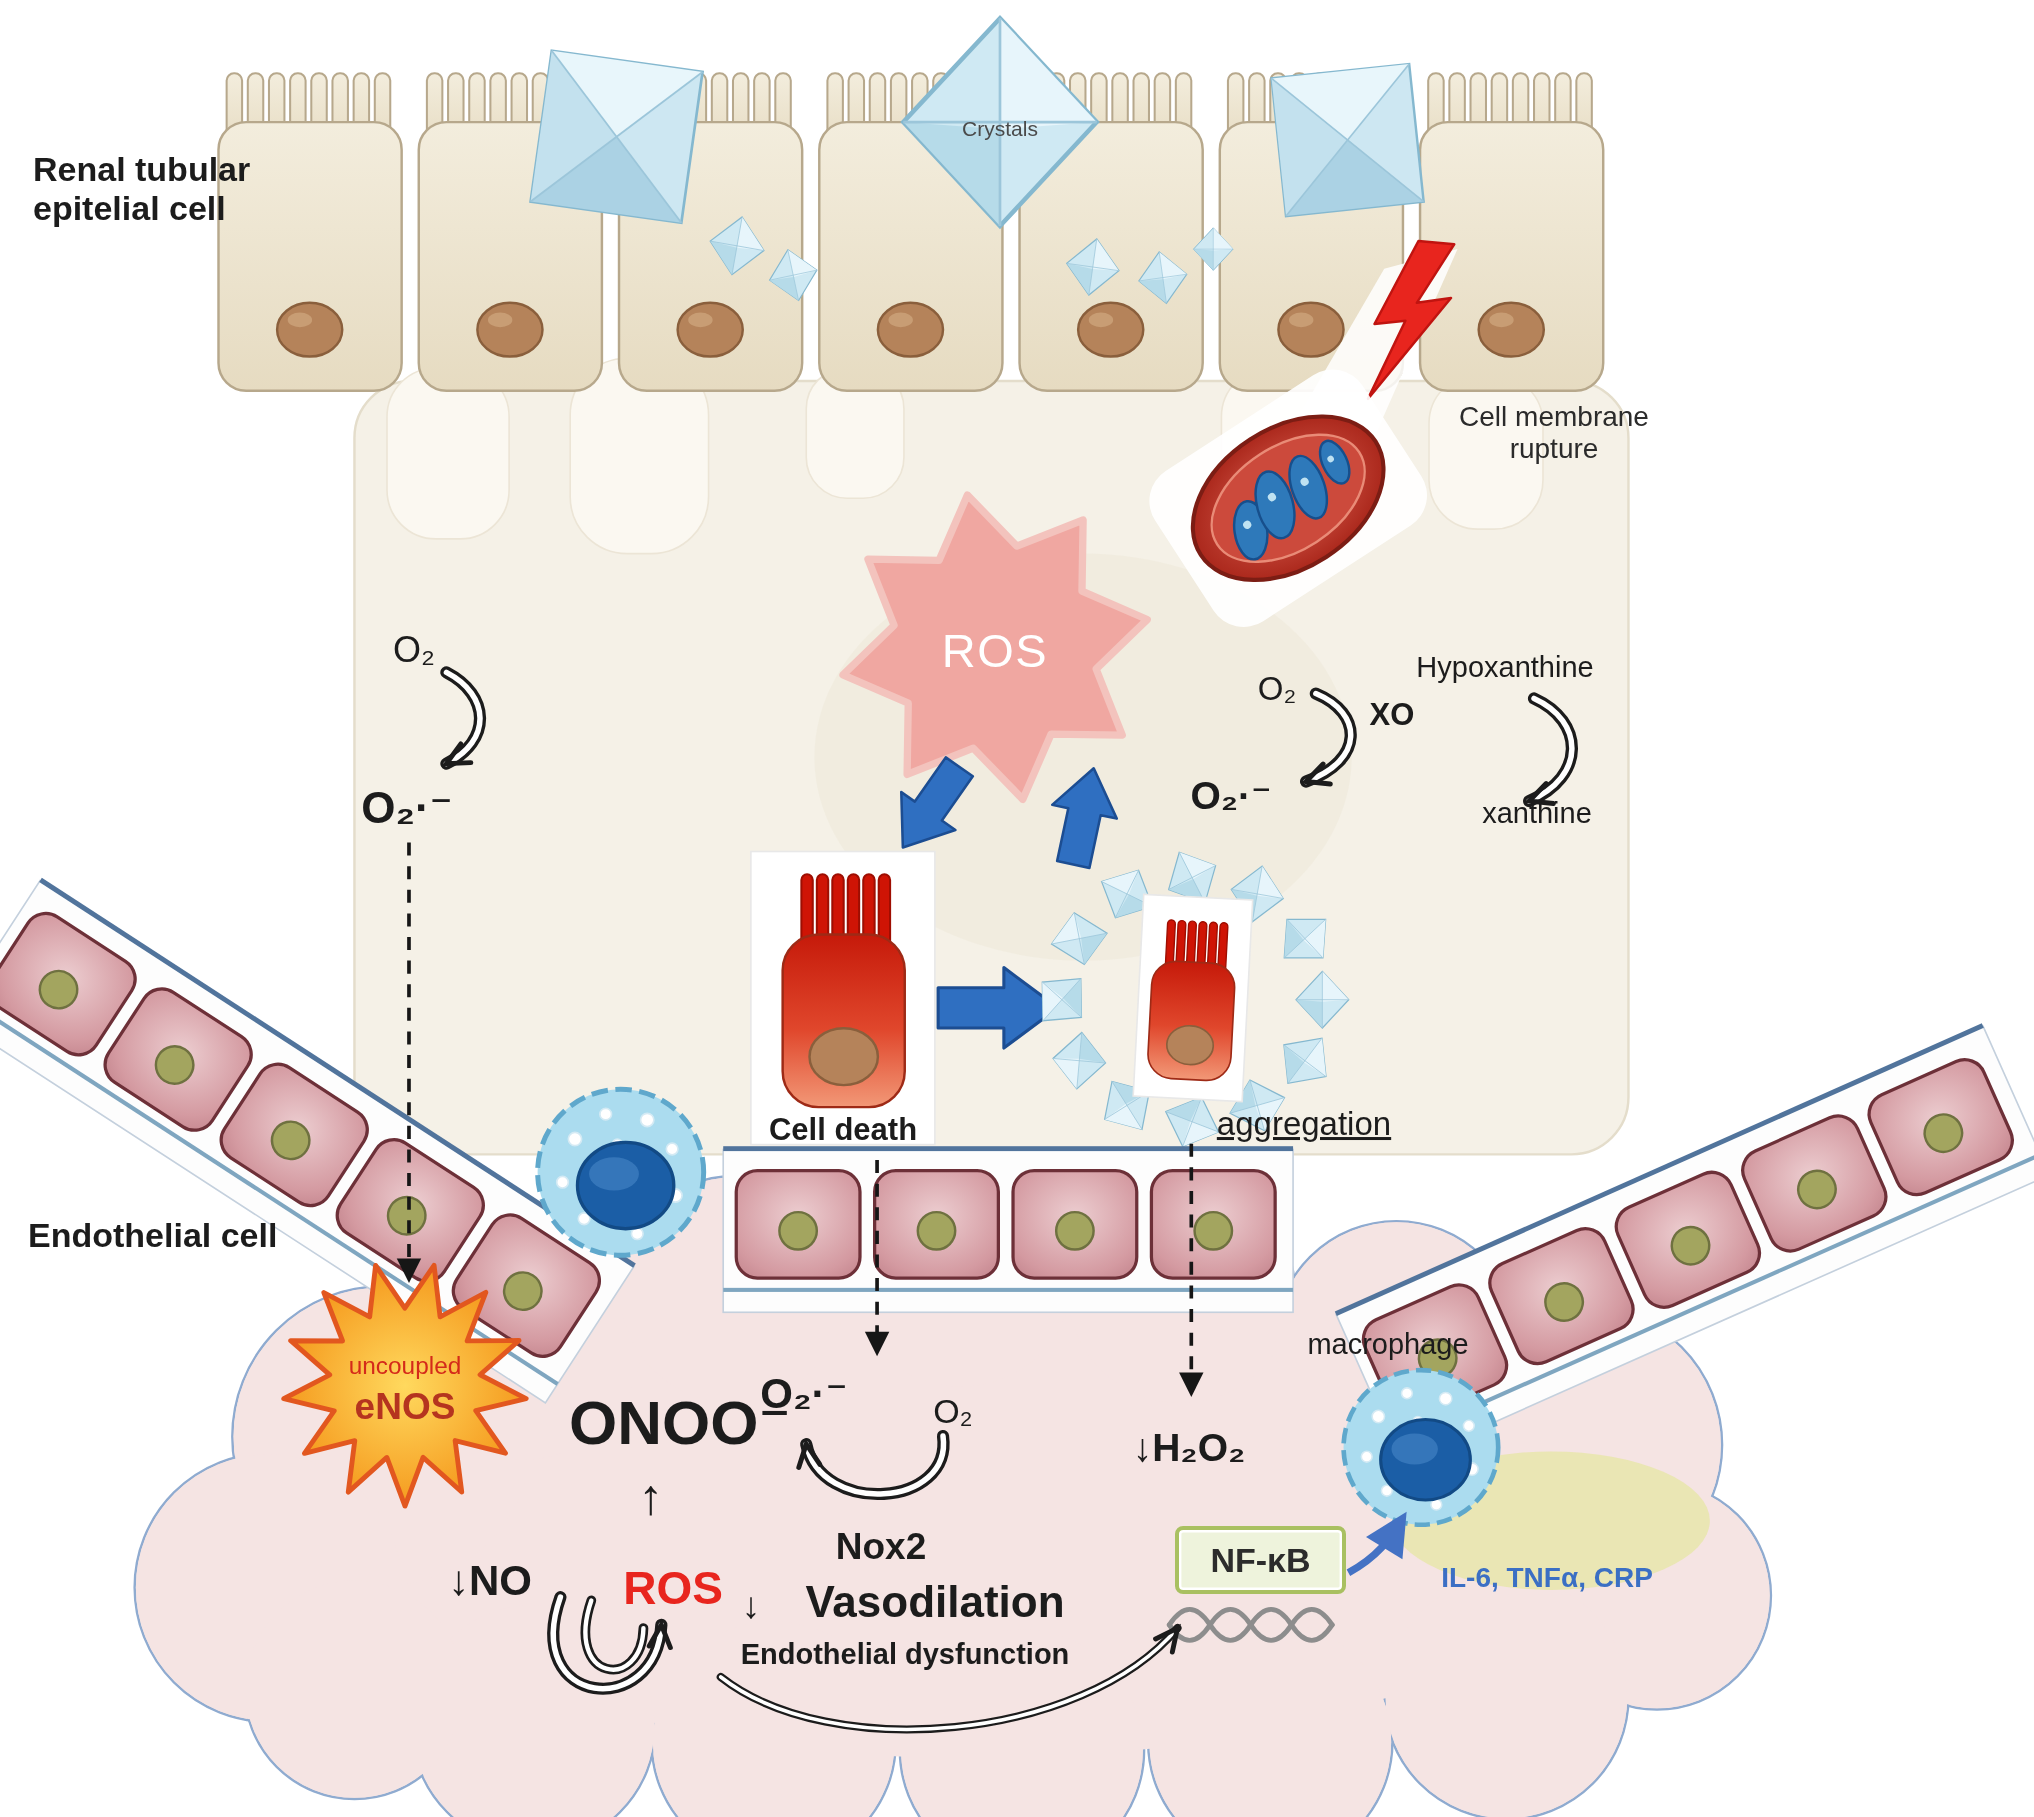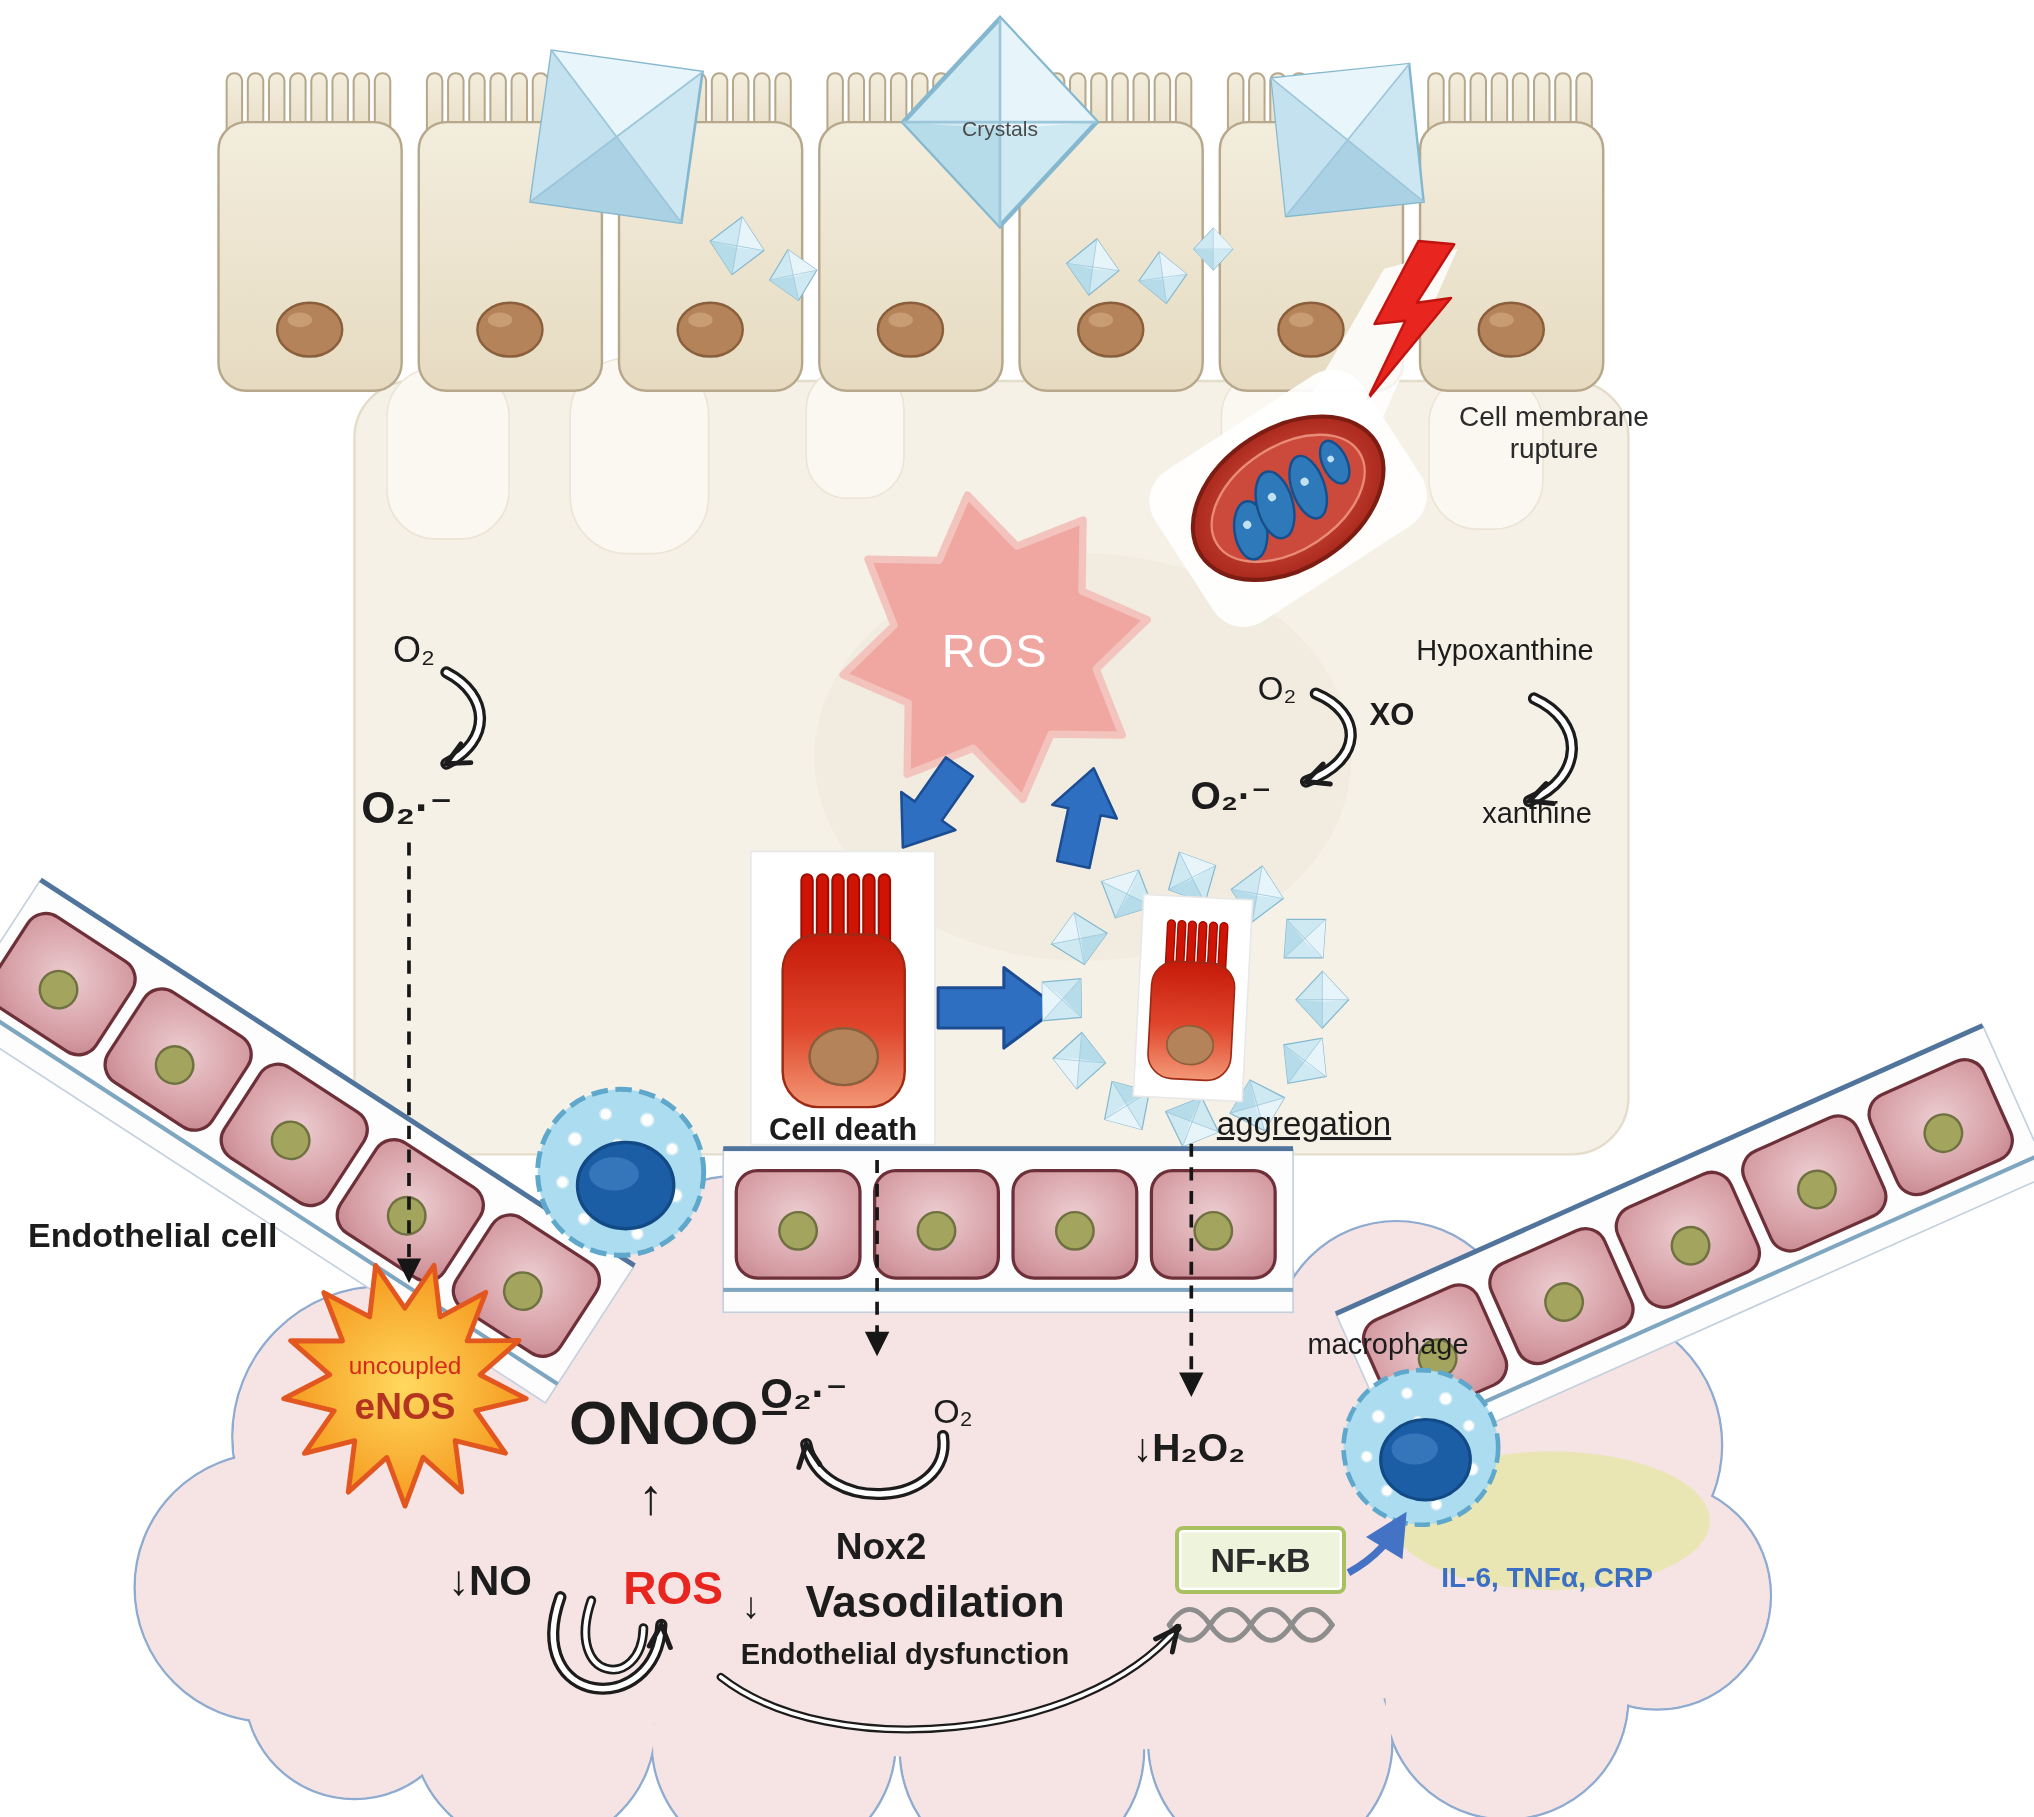--- a/index.html
+++ b/index.html
@@ -324,37 +324,41 @@
         <path d="M1439.7,2029.3 L1446,2000 L1419.1,2013.3" fill="none" stroke="#1c1c1c" stroke-width="6" stroke-linecap="round"></path>
       </g>
 
   <g id="g-dashed" stroke="#161616" stroke-width="4.5" stroke-dasharray="16 13" fill="none">
     <path d="M502,1035 V1570" marker-end="url(#mB)"></path>
     <path d="M1077,1425 V1660" marker-end="url(#mB)"></path>
     <path d="M1463,1405 V1710" marker-end="url(#mB)"></path>
   </g>
 </svg>
 
+<div class="lbl lbl-left" style="left:33px;top:189px;font-size:34px;font-weight:bold;">
+  <div>Renal tubular</div>
+  <div>epitelial cell</div>
+</div>
 
 <div class="lbl" style="left:1000px;top:129px;font-size:21px;color:#4a4a4a;">Crystals</div>
 
 <div class="lbl" style="left:1554px;top:433px;font-size:28px;color:#2b2b2b;">
   <div>Cell membrane</div>
   <div>rupture</div>
 </div>
 
 <div class="lbl" style="left:995px;top:651px;font-size:47px;color:#ffffff;letter-spacing:1.6px;">ROS</div>
 
 <div class="lbl" style="left:414px;top:650px;font-size:36px;">O₂</div>
 <div class="lbl b" style="left:407px;top:808px;font-size:44px;">O₂·⁻</div>
 
 
 <div class="lbl" style="left:1277px;top:689px;font-size:33px;">O₂</div>
 <div class="lbl" style="left:1392px;top:715px;font-size:31px;font-weight:600;">XO</div>
-<div class="lbl" style="left:1505px;top:651px;font-size:29px;">Hypoxanthine</div>
+<div class="lbl" style="left:1505px;top:668px;font-size:29px;">Hypoxanthine</div>
 <div class="lbl" style="left:1537px;top:814px;font-size:29px;">xanthine</div>
 <div class="lbl b" style="left:1231px;top:796px;font-size:39px;">O₂·⁻</div>
 
 <div class="lbl b" style="left:843px;top:1130px;font-size:31px;">Cell death</div>
 <div class="lbl" style="left:1304px;top:1124px;font-size:33px;text-decoration:underline;">aggregation</div>
 
 <div class="lbl lbl-left b" style="left:28px;top:1236px;font-size:34px;">Endothelial cell</div>
 
 <div class="lbl" style="left:405px;top:1366px;font-size:24.4px;color:#d42a1a;">uncoupled</div>
 <div class="lbl b" style="left:405px;top:1407px;font-size:37px;color:#b5341f;">eNOS</div>

